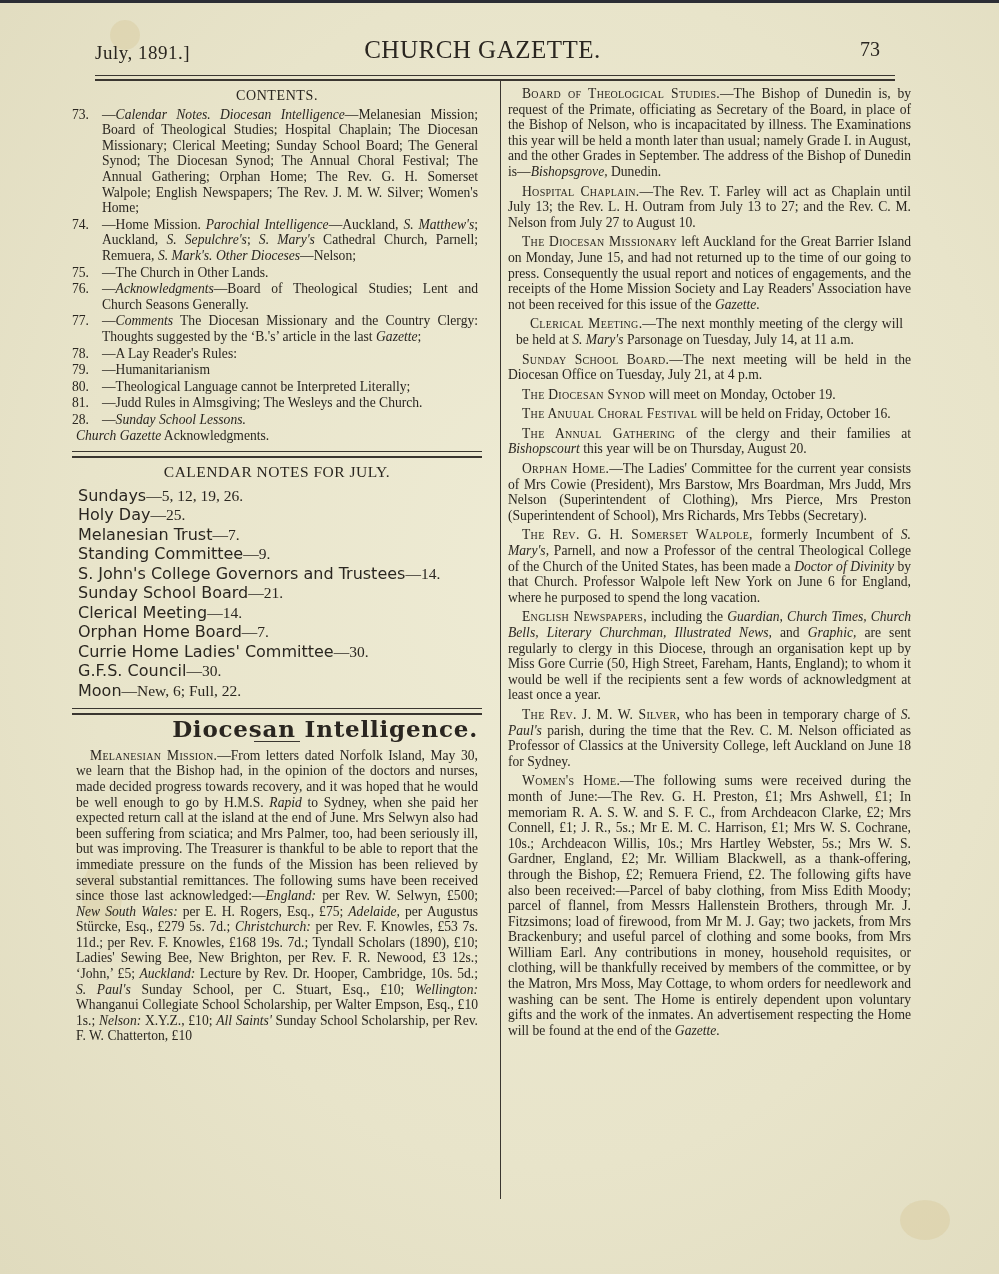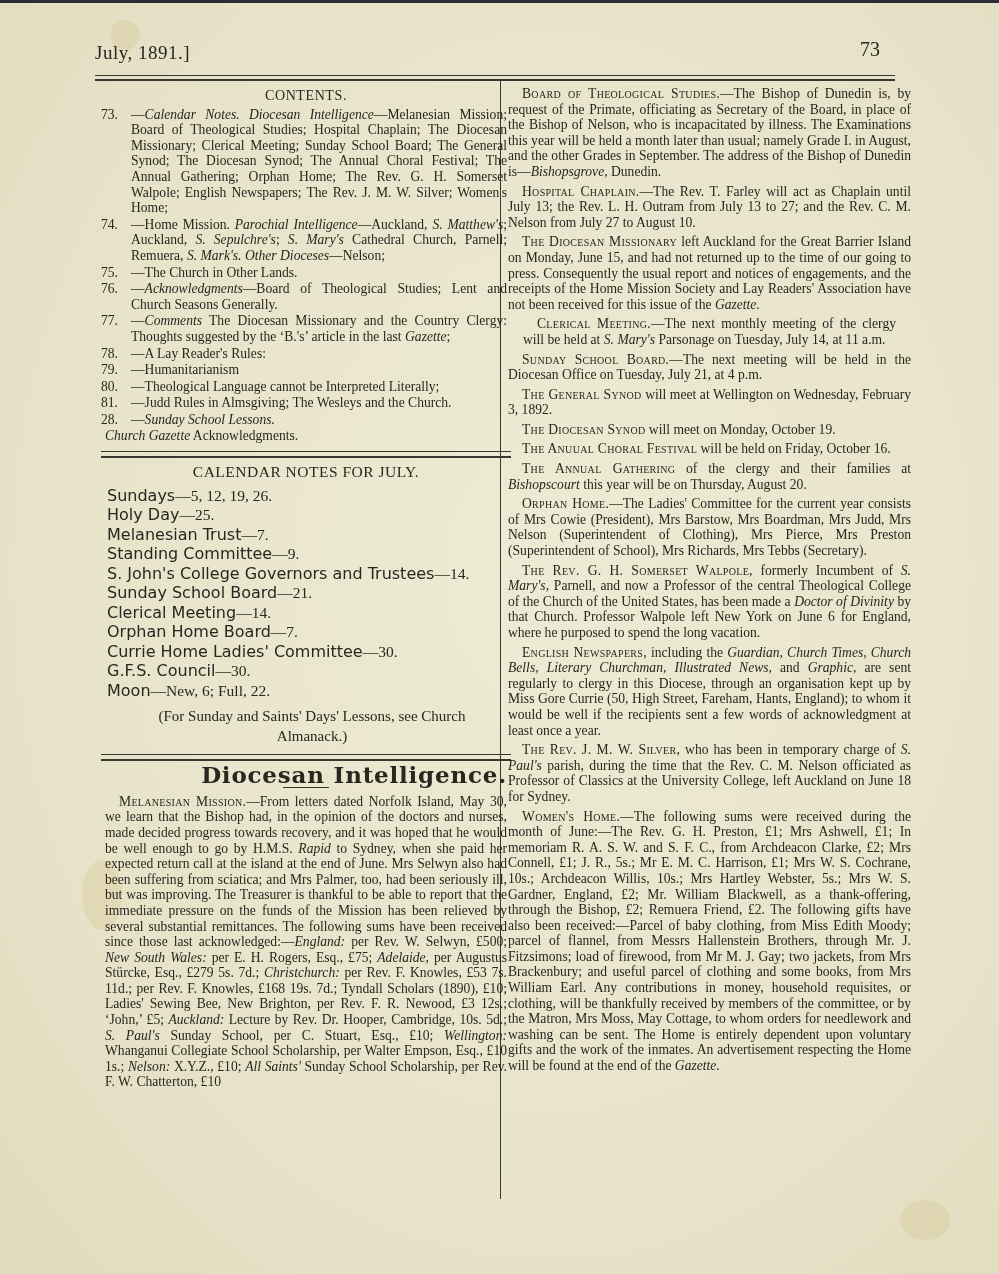--- a/index.html
+++ b/index.html
@@ -20,21 +20,21 @@
     font-family: "Liberation Serif", serif;
   }
   .hdr-date { position:absolute; left:0; top:6px; font-size:19px; letter-spacing:0.5px; }
   .hdr-title { position:absolute; left:0; width:775px; text-align:center; top:0; font-size:25px; letter-spacing:0.5px; }
   .hdr-page { position:absolute; right:-10px; top:2px; font-size:20px; }
   .rule-top { position:absolute; left:95px; top:75px; width:800px; height:1px; border-top:1px solid #3a3630; }
   .rule-top2 { position:absolute; left:95px; top:79px; width:800px; border-top:2px solid #3a3630; }
   .col-divider { position:absolute; left:500px; top:81px; width:0; height:1118px; border-left:1.5px solid #3a3630; }
 
   .col { position:absolute; font-family: "Liberation Serif", serif; font-size: 13.6px; line-height: 15.6px; }
-  .left { left: 105px; top: 86px; width: 402px; }
+  .left { left: 76px; top: 86px; width: 402px; }
   .right { left: 508px; top: 86px; width: 403px; }
 
   .center-head { text-align:center; font-size:14px; letter-spacing:0.6px; margin: 2px 0 3px 0; }
   .toc-item { position: relative; padding-left: 26px; text-align: justify; margin-bottom: 1px; }
   .toc-item .num { position: absolute; left: -4px; top: 0; }
   .toc-plain { text-align: justify; margin-bottom: 1px; }
   i { font-style: italic; }
   .sc { font-variant: small-caps; letter-spacing: 0.3px; }
 
   .dbl-rule { height: 4px; border-top:1px solid #3a3630; border-bottom:2px solid #3a3630; margin: 7px -4px 6px -4px; }
@@ -55,20 +55,21 @@
 <body>
 
 <div class="page">
   <div class="topedge"></div>
   <div class="stain" style="left:110px;top:20px;width:30px;height:30px;"></div>
   <div class="stain" style="left:82px;top:860px;width:40px;height:70px;"></div>
   <div class="stain" style="left:900px;top:1200px;width:50px;height:40px;"></div>
 
   <div class="header">
     <div class="hdr-date">July, 1891.]</div>
+    <div class="hdr-title">CHURCH GAZETTE.</div>
     <div class="hdr-page">73</div>
   </div>
   <div class="rule-top"></div>
   <div class="rule-top2"></div>
   <div class="col-divider"></div>
 
   <div class="col left">
     <div class="center-head">CONTENTS.</div>
     <div id="toc">
         <div class="toc-item"><span class="num">73.</span><span>—</span><i>Calendar Notes.  Diocesan Intelligence</i><span>—Melanesian Mission; Board of Theological Studies; Hospital Chaplain; The Diocesan Missionary; Clerical Meeting; Sunday School Board; The General Synod; The Diocesan Synod; The Annual Choral Festival; The Annual Gathering; Orphan Home; The Rev. G. H. Somerset Walpole; English Newspapers; The Rev. J. M. W. Silver; Women's Home;</span></div>
@@ -93,39 +94,37 @@
         <div class="cal-row"><span class="cal-label">Melanesian Trust</span><span class="cal-val">—7.</span></div>
         <div class="cal-row"><span class="cal-label">Standing Committee</span><span class="cal-val">—9.</span></div>
         <div class="cal-row"><span class="cal-label">S. John's College Governors and Trustees</span><span class="cal-val">—14.</span></div>
         <div class="cal-row"><span class="cal-label">Sunday School Board</span><span class="cal-val">—21.</span></div>
         <div class="cal-row"><span class="cal-label">Clerical Meeting</span><span class="cal-val">—14.</span></div>
         <div class="cal-row"><span class="cal-label">Orphan Home Board</span><span class="cal-val">—7.</span></div>
         <div class="cal-row"><span class="cal-label">Currie Home Ladies' Committee</span><span class="cal-val">—30.</span></div>
         <div class="cal-row"><span class="cal-label">G.F.S. Council</span><span class="cal-val">—30.</span></div>
         <div class="cal-row"><span class="cal-label">Moon</span><span class="cal-val">—New, 6; Full, 22.</span></div>
       </div>
-    <div class="cal-note">(For Sunday and Saints' Days' Lessons, see Church Almanack.)</div>
 
     <div class="dbl-rule" style="margin-top:8px;"></div>
 
     <div class="di-title">Diocesan Intelligence.</div>
     <div class="short-rule"></div>
     <div id="leftparas">
         <p class="para" style="margin: 0px 0px 4px;"><span class="sc">Melanesian Mission.</span><span>—From letters dated Norfolk Island, May 30, we learn that the Bishop had, in the opinion of the doctors and nurses, made decided progress towards recovery, and it was hoped that he would be well enough to go by H.M.S. </span><i>Rapid</i><span> to Sydney, when she paid her expected return call at the island at the end of June. Mrs Selwyn also had been suffering from sciatica; and Mrs Palmer, too, had been seriously ill, but was improving. The Treasurer is thankful to be able to report that the immediate pressure on the funds of the Mission has been relieved by several substantial remittances. The following sums have been received since those last acknowledged:—</span><i>England:</i><span> per Rev. W. Selwyn, £500; </span><i>New South Wales:</i><span> per E. H. Rogers, Esq., £75; </span><i>Adelaide,</i><span> per Augustus Stürcke, Esq., £279 5s. 7d.; </span><i>Christchurch:</i><span> per Rev. F. Knowles, £53 7s. 11d.; per Rev. F. Knowles, £168 19s. 7d.; Tyndall Scholars (1890), £10; Ladies' Sewing Bee, New Brighton, per Rev. F. R. Newood, £3 12s.; ‘John,’ £5; </span><i>Auckland:</i><span> Lecture by Rev. Dr. Hooper, Cambridge, 10s. 5d.; </span><i>S. Paul's</i><span> Sunday School, per C. Stuart, Esq., £10; </span><i>Wellington:</i><span> Whanganui Collegiate School Scholarship, per Walter Empson, Esq., £10 1s.; </span><i>Nelson:</i><span> X.Y.Z., £10; </span><i>All Saints'</i><span> Sunday School Scholarship, per Rev. F. W. Chatterton, £10</span></p>
       </div>
   </div>
 
   <div class="col right">
     <div id="rightparas">
         <p class="para" style="margin: 0px 0px 4px;"><span class="sc">Board of Theological Studies.</span><span>—The Bishop of Dunedin is, by request of the Primate, officiating as Secretary of the Board, in place of the Bishop of Nelson, who is incapacitated by illness. The Examinations this year will be held a month later than usual; namely Grade I. in August, and the other Grades in September. The address of the Bishop of Dunedin is—</span><i>Bishopsgrove,</i><span> Dunedin.</span></p>
         <p class="para" style="margin: 0px 0px 4px;"><span class="sc">Hospital Chaplain.</span><span>—The Rev. T. Farley will act as Chaplain until July 13; the Rev. L. H. Outram from July 13 to 27; and the Rev. C. M. Nelson from July 27 to August 10.</span></p>
         <p class="para" style="margin: 0px 0px 4px;"><span class="sc">The Diocesan Missionary</span><span> left Auckland for the Great Barrier Island on Monday, June 15, and had not returned up to the time of our going to press. Consequently the usual report and notices of engagements, and the receipts of the Home Mission Society and Lay Readers' Association have not been received for this issue of the </span><i>Gazette.</i></p>
-        <p class="para" style="margin: 0px 15px 4px;"><span class="sc">Clerical Meeting.</span><span>—The next monthly meeting of the clergy will be held at </span><i>S. Mary's</i><span> Parsonage on Tuesday, July 14, at 11 a.m.</span></p>
+        <p class="para" style="margin: 0px 8px 4px;"><span class="sc">Clerical Meeting.</span><span>—The next monthly meeting of the clergy will be held at </span><i>S. Mary's</i><span> Parsonage on Tuesday, July 14, at 11 a.m.</span></p>
         <p class="para" style="margin: 0px 0px 4px;"><span class="sc">Sunday School Board.</span><span>—The next meeting will be held in the Diocesan Office on Tuesday, July 21, at 4 p.m.</span></p>
-        <p class="para" style="margin: 0px 0px 4px;"><span class="sc">The General Synod</span><span> will meet at Wellington on Wednesday, February 3, 1892.</span></p>
         <p class="para" style="margin: 0px 0px 4px;"><span class="sc">The Diocesan Synod</span><span> will meet on Monday, October 19.</span></p>
         <p class="para" style="margin: 0px 0px 4px;"><span class="sc">The Anuual Choral Festival</span><span> will be held on Friday, October 16.</span></p>
         <p class="para" style="margin: 0px 0px 4px;"><span class="sc">The Annual Gathering</span><span> of the clergy and their families at </span><i>Bishopscourt</i><span> this year will be on Thursday, August 20.</span></p>
         <p class="para" style="margin: 0px 0px 4px;"><span class="sc">Orphan Home.</span><span>—The Ladies' Committee for the current year consists of Mrs Cowie (President), Mrs Barstow, Mrs Boardman, Mrs Judd, Mrs Nelson (Superintendent of Clothing), Mrs Pierce, Mrs Preston (Superintendent of School), Mrs Richards, Mrs Tebbs (Secretary).</span></p>
         <p class="para" style="margin: 0px 0px 4px;"><span class="sc">The Rev. G. H. Somerset Walpole,</span><span> formerly Incumbent of </span><i>S. Mary's,</i><span> Parnell, and now a Professor of the central Theological College of the Church of the United States, has been made a </span><i>Doctor of Divinity</i><span> by that Church. Professor Walpole left New York on June 6 for England, where he purposed to spend the long vacation.</span></p>
         <p class="para" style="margin: 0px 0px 4px;"><span class="sc">English Newspapers,</span><span> including the </span><i>Guardian, Church Times, Church Bells, Literary Churchman, Illustrated News,</i><span> and </span><i>Graphic,</i><span> are sent regularly to clergy in this Diocese, through an organisation kept up by Miss Gore Currie (50, High Street, Fareham, Hants, England); to whom it would be well if the recipients sent a few words of acknowledgment at least once a year.</span></p>
         <p class="para" style="margin: 0px 0px 4px;"><span class="sc">The Rev. J. M. W. Silver,</span><span> who has been in temporary charge of </span><i>S. Paul's</i><span> parish, during the time that the Rev. C. M. Nelson officiated as Professor of Classics at the University College, left Auckland on June 18 for Sydney.</span></p>
         <p class="para" style="margin: 0px 0px 4px;"><span class="sc">Women's Home.</span><span>—The following sums were received during the month of June:—The Rev. G. H. Preston, £1; Mrs Ashwell, £1; In memoriam R. A. S. W. and S. F. C., from Archdeacon Clarke, £2; Mrs Connell, £1; J. R., 5s.; Mr E. M. C. Harrison, £1; Mrs W. S. Cochrane, 10s.; Archdeacon Willis, 10s.; Mrs Hartley Webster, 5s.; Mrs W. S. Gardner, England, £2; Mr. William Blackwell, as a thank-offering, through the Bishop, £2; Remuera Friend, £2. The following gifts have also been received:—Parcel of baby clothing, from Miss Edith Moody; parcel of flannel, from Messrs Hallenstein Brothers, through Mr. J. Fitzsimons; load of firewood, from Mr M. J. Gay; two jackets, from Mrs Brackenbury; and useful parcel of clothing and some books, from Mrs William Earl. Any contributions in money, household requisites, or clothing, will be thankfully received by members of the committee, or by the Matron, Mrs Moss, May Cottage, to whom orders for needlework and washing can be sent. The Home is entirely dependent upon voluntary gifts and the work of the inmates. An advertisement respecting the Home will be found at the end of the </span><i>Gazette.</i></p>
       </div>
   </div>

